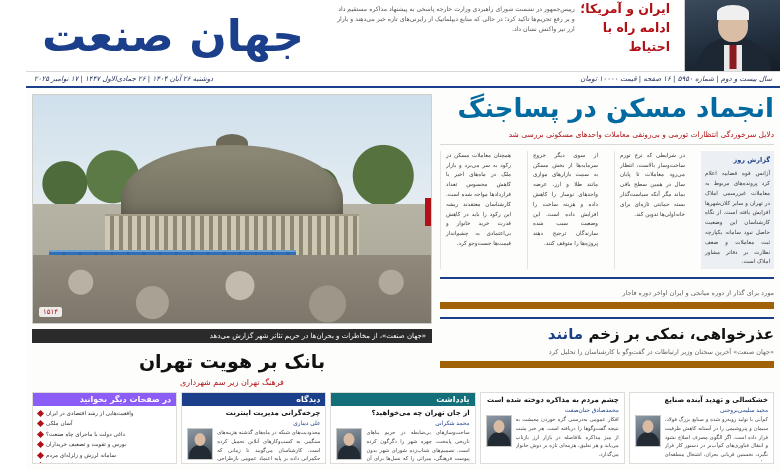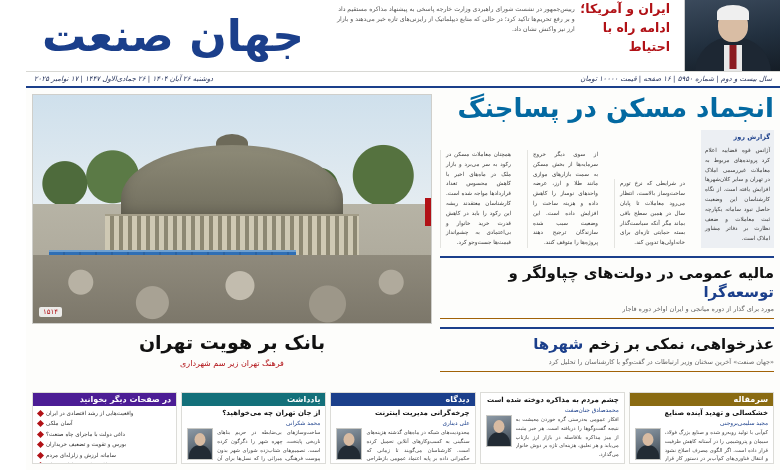--- a/index.html
+++ b/index.html
@@ -264,21 +264,20 @@
     border-bottom: 1px solid #d9d9d5;
     padding-bottom: 5px;
   }
   .cols3 {
     display: flex;
     flex-direction: row-reverse;
     gap: 16px;
     margin-top: 6px;
     height: 118px;
     overflow: hidden;
-    align-items: flex-end;
   }
   .col {
     flex: 1;
     font-size: 5.6px;
     line-height: 1.75;
     color: #3a3a3a;
     direction: rtl;
     text-align: justify;
     border-left: 1px solid #e4e4e0;
     padding-left: 5px;
@@ -297,21 +296,21 @@
     line-height: 1.25;
   }
   .subhead .blue { color: #1b3f8b; }
   .subhead-note {
     font-size: 6.5px;
     color: #666;
     direction: rtl;
     text-align: right;
     margin-top: 4px;
     padding-bottom: 5px;
-    border-bottom: 1px solid #a16207;
+    border-bottom: 7px solid #a16207;
   }
 
   
   .panels {
     display: flex;
     flex-direction: row-reverse;
     gap: 4px;
     padding: 4px 6px 6px 6px;
     height: 82px;
   }
@@ -325,21 +324,21 @@
   }
   .panel-title {
     font-size: 8px;
     font-weight: bold;
     color: #fff;
     background: #1b3f8b;
     padding: 2px 5px;
     direction: rtl;
     text-align: right;
   }
-  .panel.red .panel-title { background: #4c1d95; }
+  .panel.red .panel-title { background: #8b5cf6; }
   .panel.teal .panel-title { background: #13707a; }
   .panel.dark .panel-title { background: #2b3f55; }
   .panel.gold .panel-title { background: #8a6b12; }
   .panel-body {
     flex: 1;
     padding: 3px 5px;
     direction: rtl;
     overflow: hidden;
   }
   .item-row {
@@ -430,49 +429,47 @@
         <div class="sky"></div>
         <div class="trees"></div>
         <div class="dome-top"></div>
         <div class="dome"></div>
         <div class="colonnade"></div>
         <div class="blue-fence"></div>
         <div class="rubble"></div>
         <div class="photo-mark"></div>
         <div class="photo-badge">۱۵۱۴</div>
       </div>
+      <div class="kicker-bar">«جهان صنعت»، از مخاطرات و بحران‌ها در حریم تئاتر شهر گزارش می‌دهد</div>
       <div class="photo-head">بانک بر هویت تهران</div>
       <div class="photo-sub">فرهنگ تهران زیر سم شهرداری</div>
     </div>
 
     <div class="text-col">
       <div class="main-head">انجماد مسکن در پساجنگ</div>
+      <div class="main-sub">دلایل سرخوردگی انتظارات تورمی و بی‌رونقی معاملات واحدهای مسکونی بررسی شد</div>
 
       <div class="cols3">
         <div class="col">همچنان معاملات مسکن در رکود به سر می‌برد و بازار ملک در ماه‌های اخیر با کاهش محسوس تعداد قراردادها مواجه شده است. کارشناسان معتقدند ریشه این رکود را باید در کاهش قدرت خرید خانوار و بی‌اعتمادی به چشم‌انداز قیمت‌ها جست‌وجو کرد.</div>
         <div class="col">از سوی دیگر خروج سرمایه‌ها از بخش مسکن به سمت بازارهای موازی مانند طلا و ارز، عرضه واحدهای نوساز را کاهش داده و هزینه ساخت را افزایش داده است. این وضعیت سبب شده سازندگان ترجیح دهند پروژه‌ها را متوقف کنند.</div>
         <div class="col">در شرایطی که نرخ تورم ساخت‌وساز بالاست، انتظار می‌رود معاملات تا پایان سال در همین سطح باقی بماند مگر آنکه سیاست‌گذار بسته حمایتی تازه‌ای برای خانه‌اولی‌ها تدوین کند.</div>
         <div class="col gray">
           <div class="mini-head">گزارش روز</div>
           <div>آژانس قوه قضاییه اعلام کرد پرونده‌های مربوط به معاملات غیررسمی املاک در تهران و سایر کلان‌شهرها افزایش یافته است. از نگاه کارشناسان این وضعیت حاصل نبود سامانه یکپارچه ثبت معاملات و ضعف نظارت بر دفاتر مشاور املاک است.</div>
         </div>
       </div>
 
       <div class="subhead-block">
-        <div class="subhead">
-          <span>مالیه عمومی در دولت‌های چپاولگر و</span>
-          <span class="blue">توسعه‌گرا</span>
-        </div>
         <div class="subhead-note">مورد برای گذار از دوره میانجی و ایران اواخر دوره قاجار</div>
       </div>
 
       <div class="subhead-block">
         <div class="subhead">
           <span>عذرخواهی، نمکی بر زخم</span>
-          <span class="blue">شهرها</span>
+          <span class="blue">مانند</span>
         </div>
         <div class="subhead-note">«جهان صنعت» آخرین سخنان وزیر ارتباطات در گفت‌وگو با کارشناسان را تحلیل کرد</div>
       </div>
     </div>
   </div>
 
   <div class="panels">
 
     <div class="panel red">
       <div class="panel-title">در صفحات دیگر بخوانید</div>
@@ -497,66 +494,65 @@
             <span class="bullet"></span>
             <span>سامانه لرزش و زلزله‌ای مردم</span>
           </div>
         <div class="item-row">
             <span class="bullet"></span>
             <span>تصمیم بانک مرکزی و بازار سرمایه</span>
           </div>
       </div>
     </div>
 
+    <div class="panel">
+      <div class="panel-title">دیدگاه</div>
+      <div class="panel-body">
+        <div class="op-head">چرخه‌گرانی مدیریت اینترنت</div>
+        <div class="op-author">علی دیناری</div>
+        <div class="op-flex">
+          <div class="op-photo">
+              <div class="b"></div>
+              <div class="h"></div>
+            </div>
+          <div class="op-text">محدودیت‌های شبکه در ماه‌های گذشته هزینه‌های سنگینی به کسب‌وکارهای آنلاین تحمیل کرده است. کارشناسان می‌گویند تا زمانی که حکمرانی داده بر پایه اعتماد عمومی بازطراحی نشود، چرخه گرانی و بی‌کیفیتی اینترنت ادامه خواهد یافت و سرمایه انسانی این حوزه نیز از کشور خارج می‌شود.</div>
+        </div>
+      </div>
+    </div>
+
     <div class="panel teal">
       <div class="panel-title">یادداشت</div>
       <div class="panel-body">
         <div class="op-head">از جان تهران چه می‌خواهید؟</div>
         <div class="op-author">محمد شکرانی</div>
         <div class="op-flex">
           <div class="op-photo">
               <div class="b"></div>
               <div class="h"></div>
             </div>
           <div class="op-text">ساخت‌وسازهای بی‌ضابطه در حریم بناهای تاریخی پایتخت، چهره شهر را دگرگون کرده است. تصمیم‌های شتاب‌زده شورای شهر بدون پیوست فرهنگی، میراثی را که نسل‌ها برای آن هزینه داده‌اند در معرض نابودی قرار داده و بازگشتی هم در کار نخواهد بود.</div>
         </div>
       </div>
     </div>
 
-    <div class="panel">
-      <div class="panel-title">دیدگاه</div>
-      <div class="panel-body">
-        <div class="op-head">چرخه‌گرانی مدیریت اینترنت</div>
-        <div class="op-author">علی دیناری</div>
-        <div class="op-flex">
-          <div class="op-photo">
-              <div class="b"></div>
-              <div class="h"></div>
-            </div>
-          <div class="op-text">محدودیت‌های شبکه در ماه‌های گذشته هزینه‌های سنگینی به کسب‌وکارهای آنلاین تحمیل کرده است. کارشناسان می‌گویند تا زمانی که حکمرانی داده بر پایه اعتماد عمومی بازطراحی نشود، چرخه گرانی و بی‌کیفیتی اینترنت ادامه خواهد یافت و سرمایه انسانی این حوزه نیز از کشور خارج می‌شود.</div>
-        </div>
-      </div>
-    </div>
-
     <div class="panel dark">
       <div class="panel-body">
         <div class="op-head">چشم مردم به مذاکره دوخته شده است</div>
         <div class="op-author">محمدصادق جنان‌صفت</div>
         <div class="op-flex">
           <div class="op-photo">
               <div class="b"></div>
               <div class="h"></div>
             </div>
           <div class="op-text">افکار عمومی به‌درستی گره خوردن معیشت به نتیجه گفت‌وگوها را دریافته است. هر خبر مثبت از میز مذاکره بلافاصله در بازار ارز بازتاب می‌یابد و هر تعلیق، هزینه‌ای تازه بر دوش خانوار می‌گذارد.</div>
         </div>
       </div>
     </div>
 
     <div class="panel gold">
-      <div class="panel-title">سرمقاله</div>
       <div class="panel-body">
         <div class="op-head">خشکسالی و تهدید آینده صنایع</div>
         <div class="op-author">مجید سلیمی‌بروجنی</div>
         <div class="op-flex">
           <div class="op-photo">
               <div class="b"></div>
               <div class="h"></div>
             </div>
           <div class="op-text">کم‌آبی با تولید روبه‌رو شده و صنایع بزرگ فولاد، سیمان و پتروشیمی را در آستانه کاهش ظرفیت قرار داده است. اگر الگوی مصرف اصلاح نشود و انتقال فناوری‌های کم‌آب‌بر در دستور کار قرار نگیرد، نخستین قربانی بحران، اشتغال منطقه‌ای خواهد بود.</div>
         </div>

